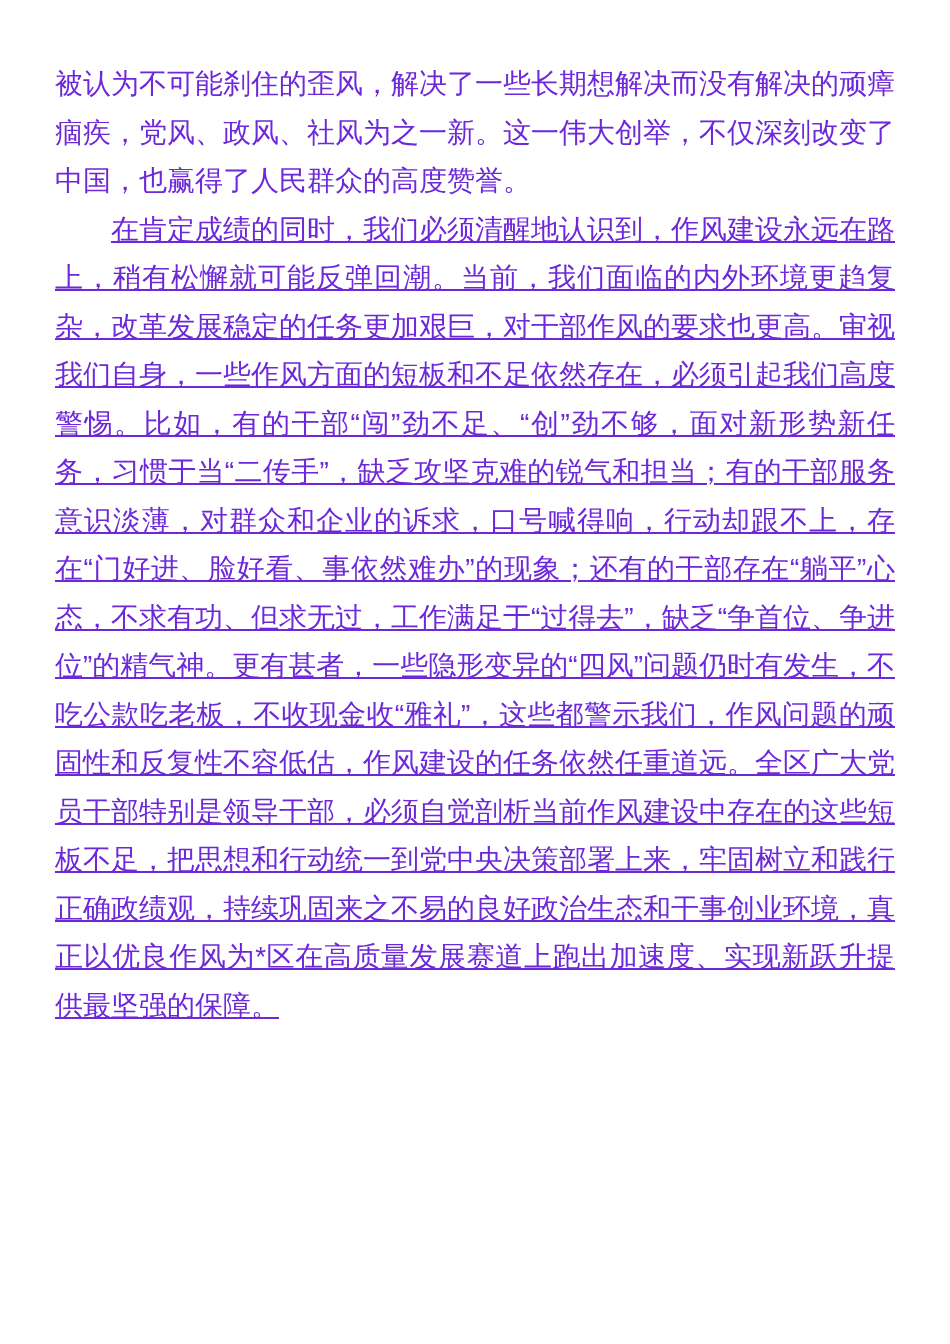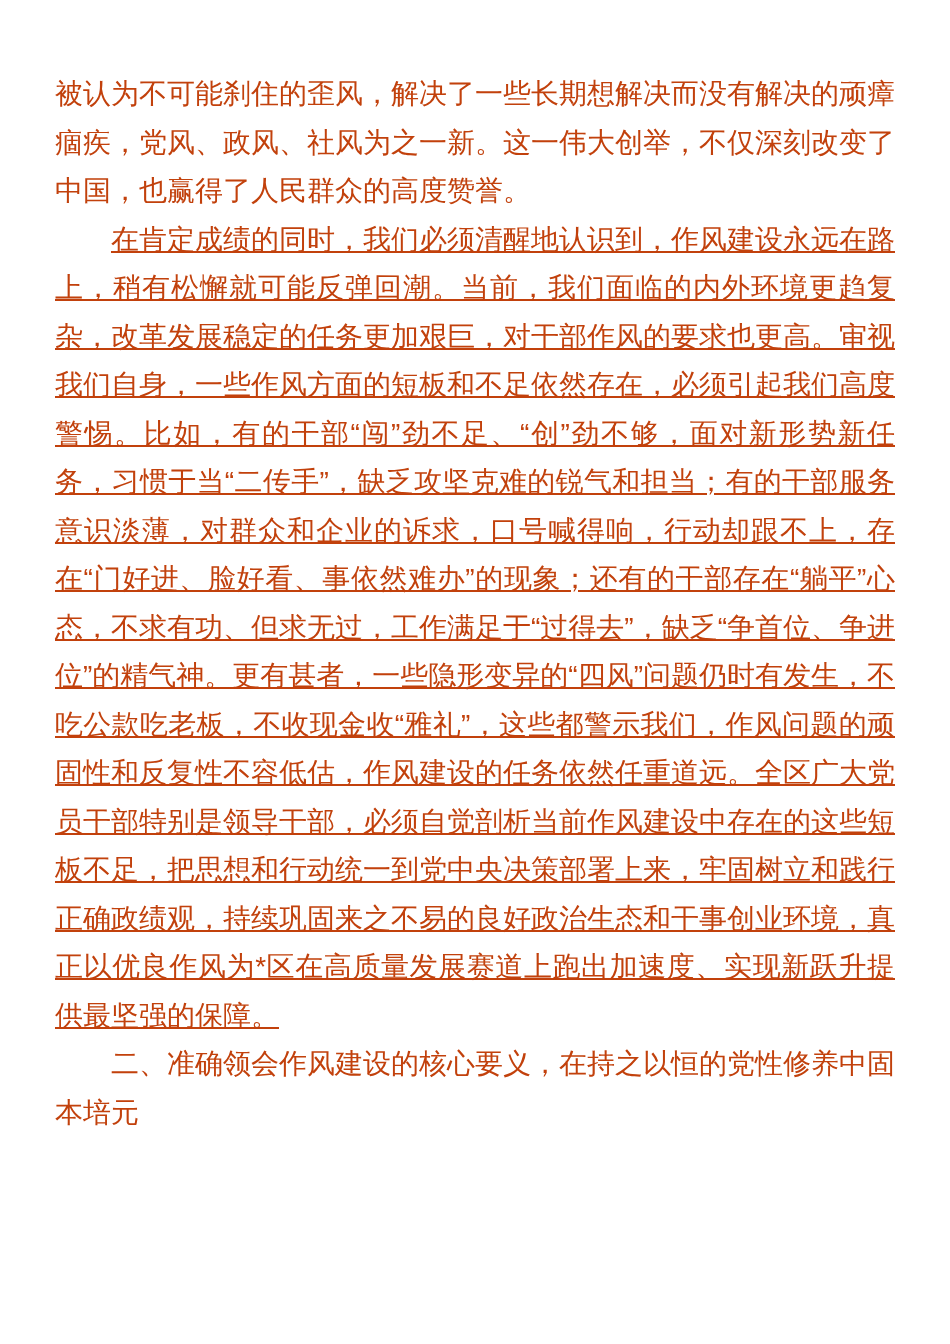--- a/index.html
+++ b/index.html
@@ -12,26 +12,26 @@
     position: relative;
     width: 950px;
     height: 1344px;
     background: #ffffff;
     overflow: hidden;
     box-sizing: border-box;
   }
   .doc-body {
     position: absolute;
     left: 55px;
-    top: 70px;
+    top: 60px;
     width: 840px;
     font-family: "Liberation Sans", "DejaVu Sans", sans-serif;
     font-size: 28px;
     line-height: 48.5px;
-    color: #c2410c;
+    color: #6d28d9;
     font-weight: 400;
     letter-spacing: 0px;
   }
   p.para {
     margin: 0;
     padding: 0;
     text-align: justify;
     text-justify: inter-character;
     text-align-last: left;
     word-break: break-all;
@@ -55,17 +55,16 @@
 </head>
 <body>
 
 <div class="page">
   <div class="doc-body">
 
     <p class="para">被认为不可能刹住的歪风，解决了一些长期想解决而没有解决的顽瘴痼疾，党风、政风、社风为之一新。这一伟大创举，不仅深刻改变了中国，也赢得了人民群众的高度赞誉。</p>
 
     <p class="para indent2">在肯定成绩的同时，我们必须清醒地认识到，作风建设永远在路上，稍有松懈就可能反弹回潮。当前，我们面临的内外环境更趋复杂，改革发展稳定的任务更加艰巨，对干部作风的要求也更高。审视我们自身，一些作风方面的短板和不足依然存在，必须引起我们高度警惕。比如，有的干部“闯”劲不足、“创”劲不够，面对新形势新任务，习惯于当“二传手”，缺乏攻坚克难的锐气和担当；有的干部服务意识淡薄，对群众和企业的诉求，口号喊得响，行动却跟不上，存在“门好进、脸好看、事依然难办”的现象；还有的干部存在“躺平”心态，不求有功、但求无过，工作满足于“过得去”，缺乏“争首位、争进位”的精气神。更有甚者，一些隐形变异的“四风”问题仍时有发生，不吃公款吃老板，不收现金收“雅礼”，这些都警示我们，作风问题的顽固性和反复性不容低估，作风建设的任务依然任重道远。全区广大党员干部特别是领导干部，必须自觉剖析当前作风建设中存在的这些短板不足，把思想和行动统一到党中央决策部署上来，牢固树立和践行正确政绩观，持续巩固来之不易的良好政治生态和干事创业环境，真正以优良作风为*区在高质量发展赛道上跑出加速度、实现新跃升提供最坚强的保障。</p>
 
-    <p class="heading2">二、准确领会作风建设的核心要义，在持之以恒的党性修养中固本培元</p>
 
 
   </div>
 </div>
 
 </body></html>

